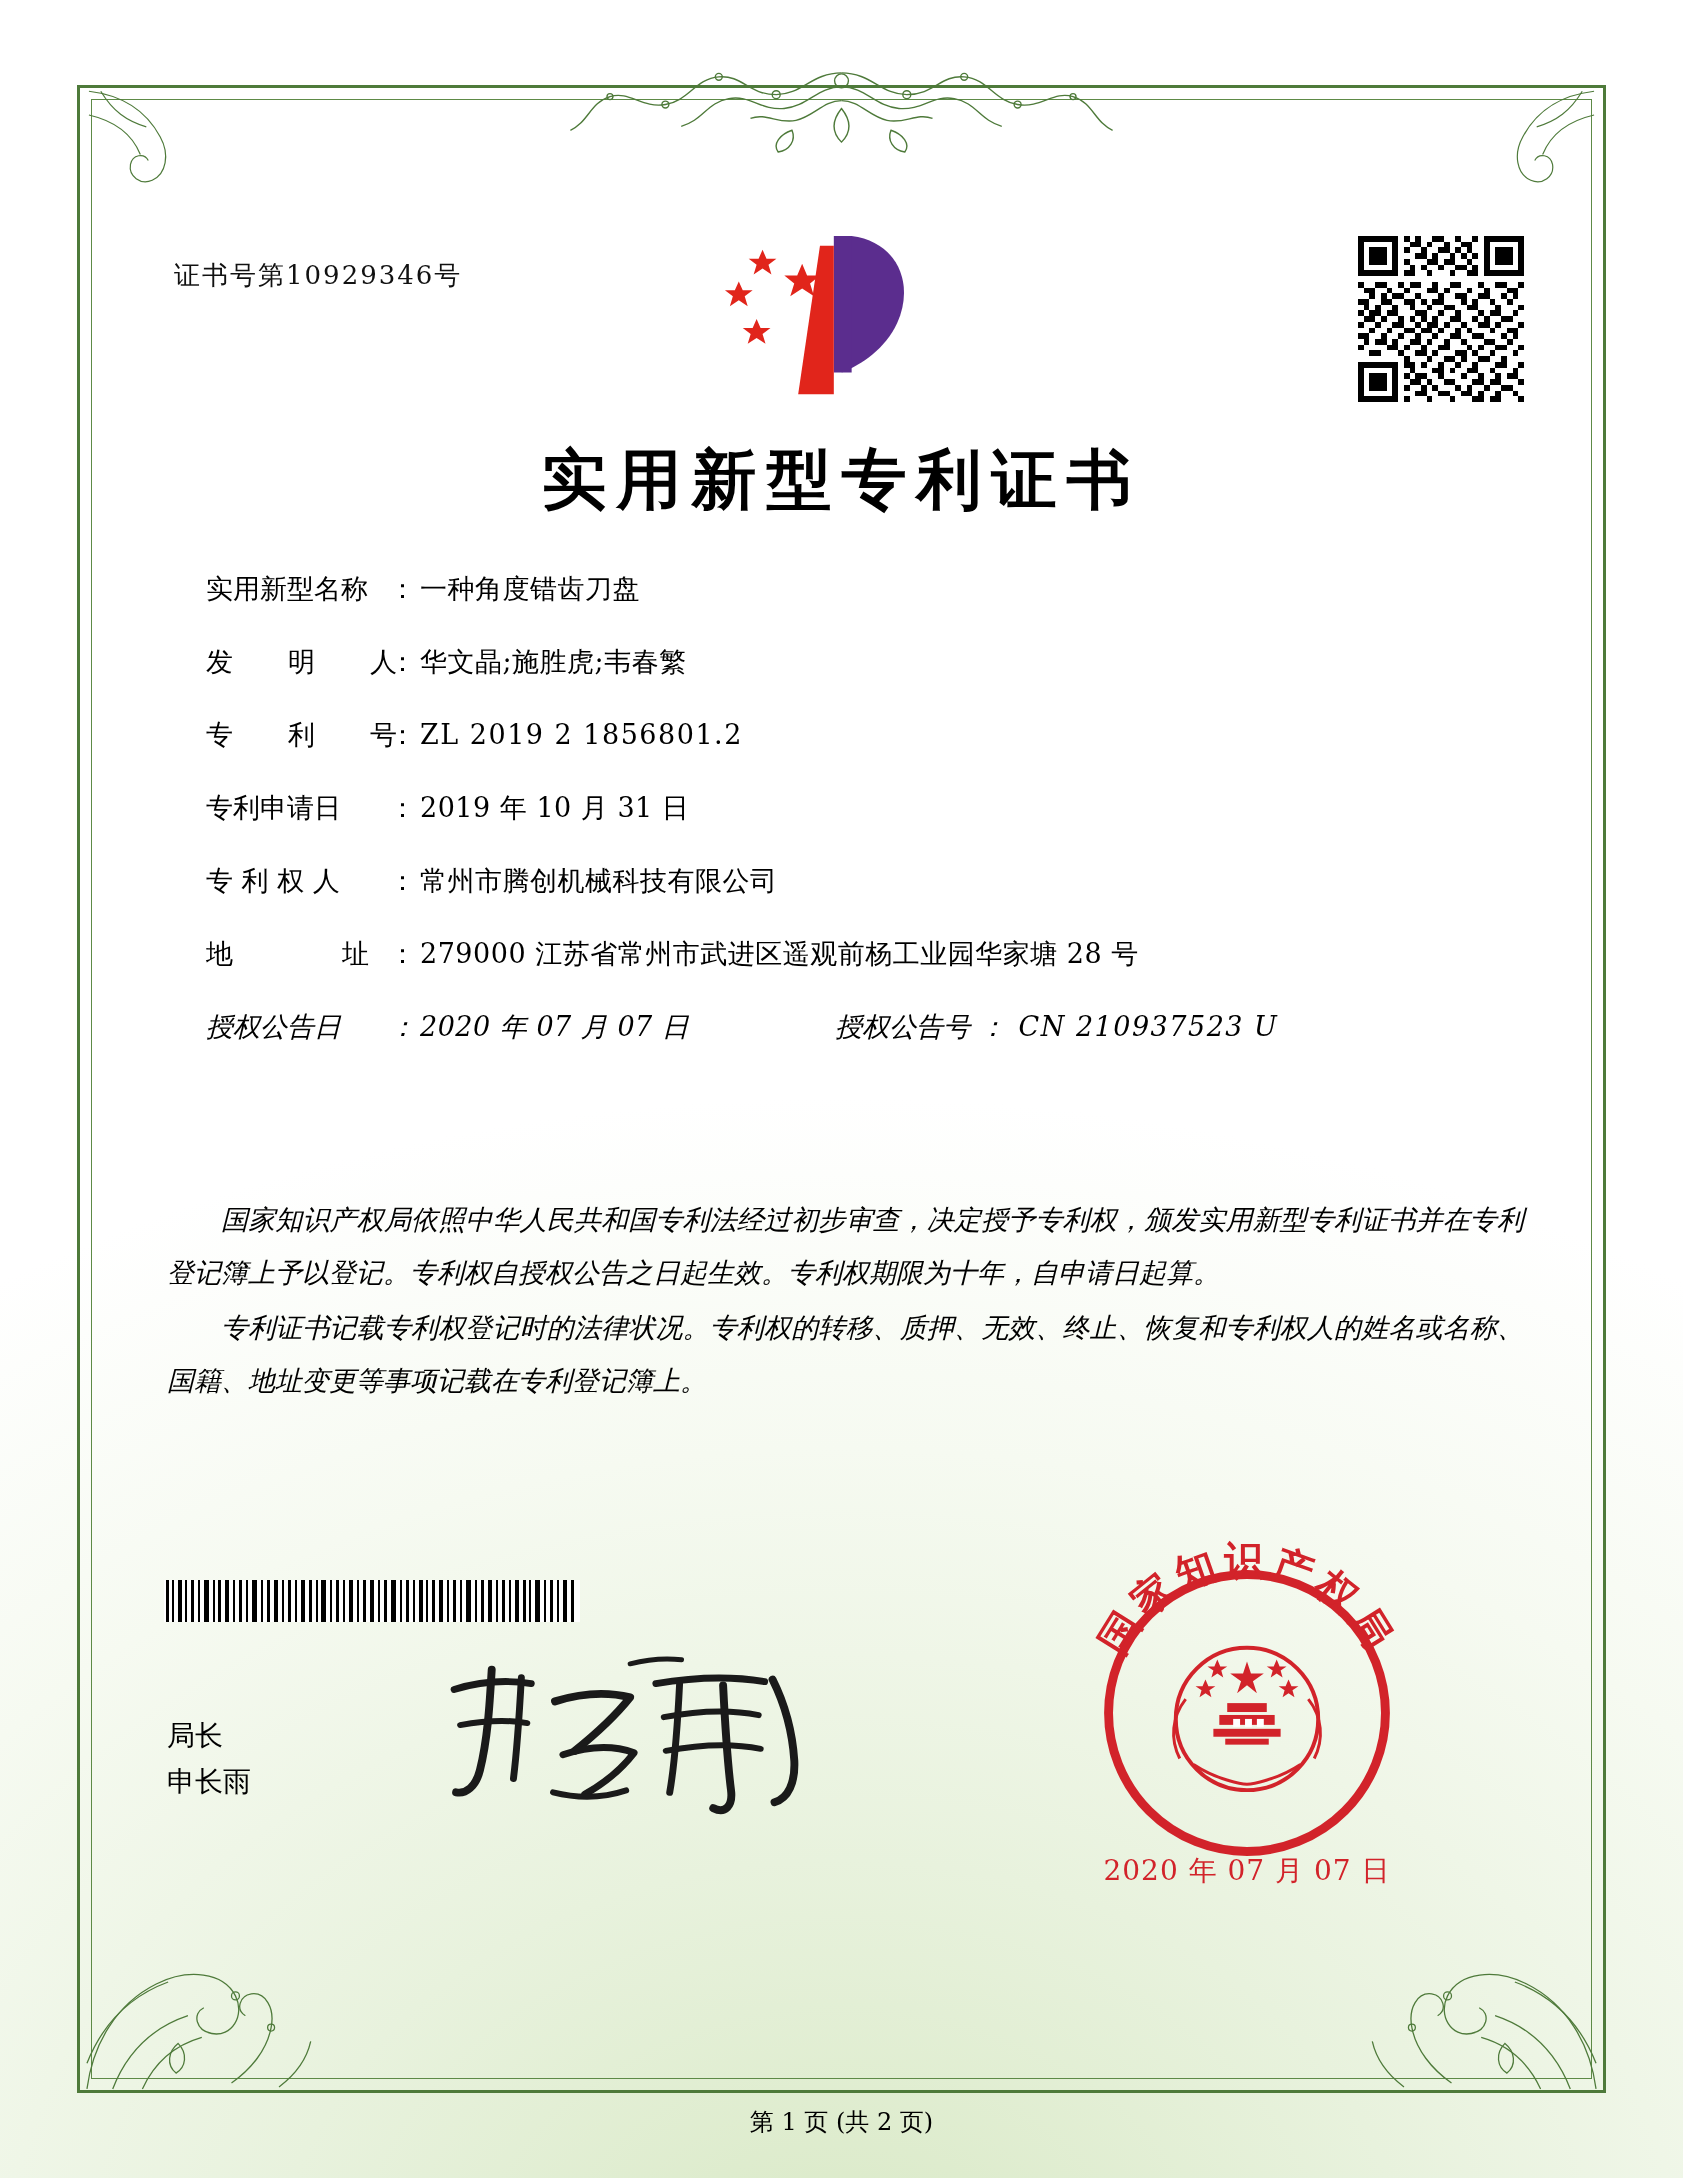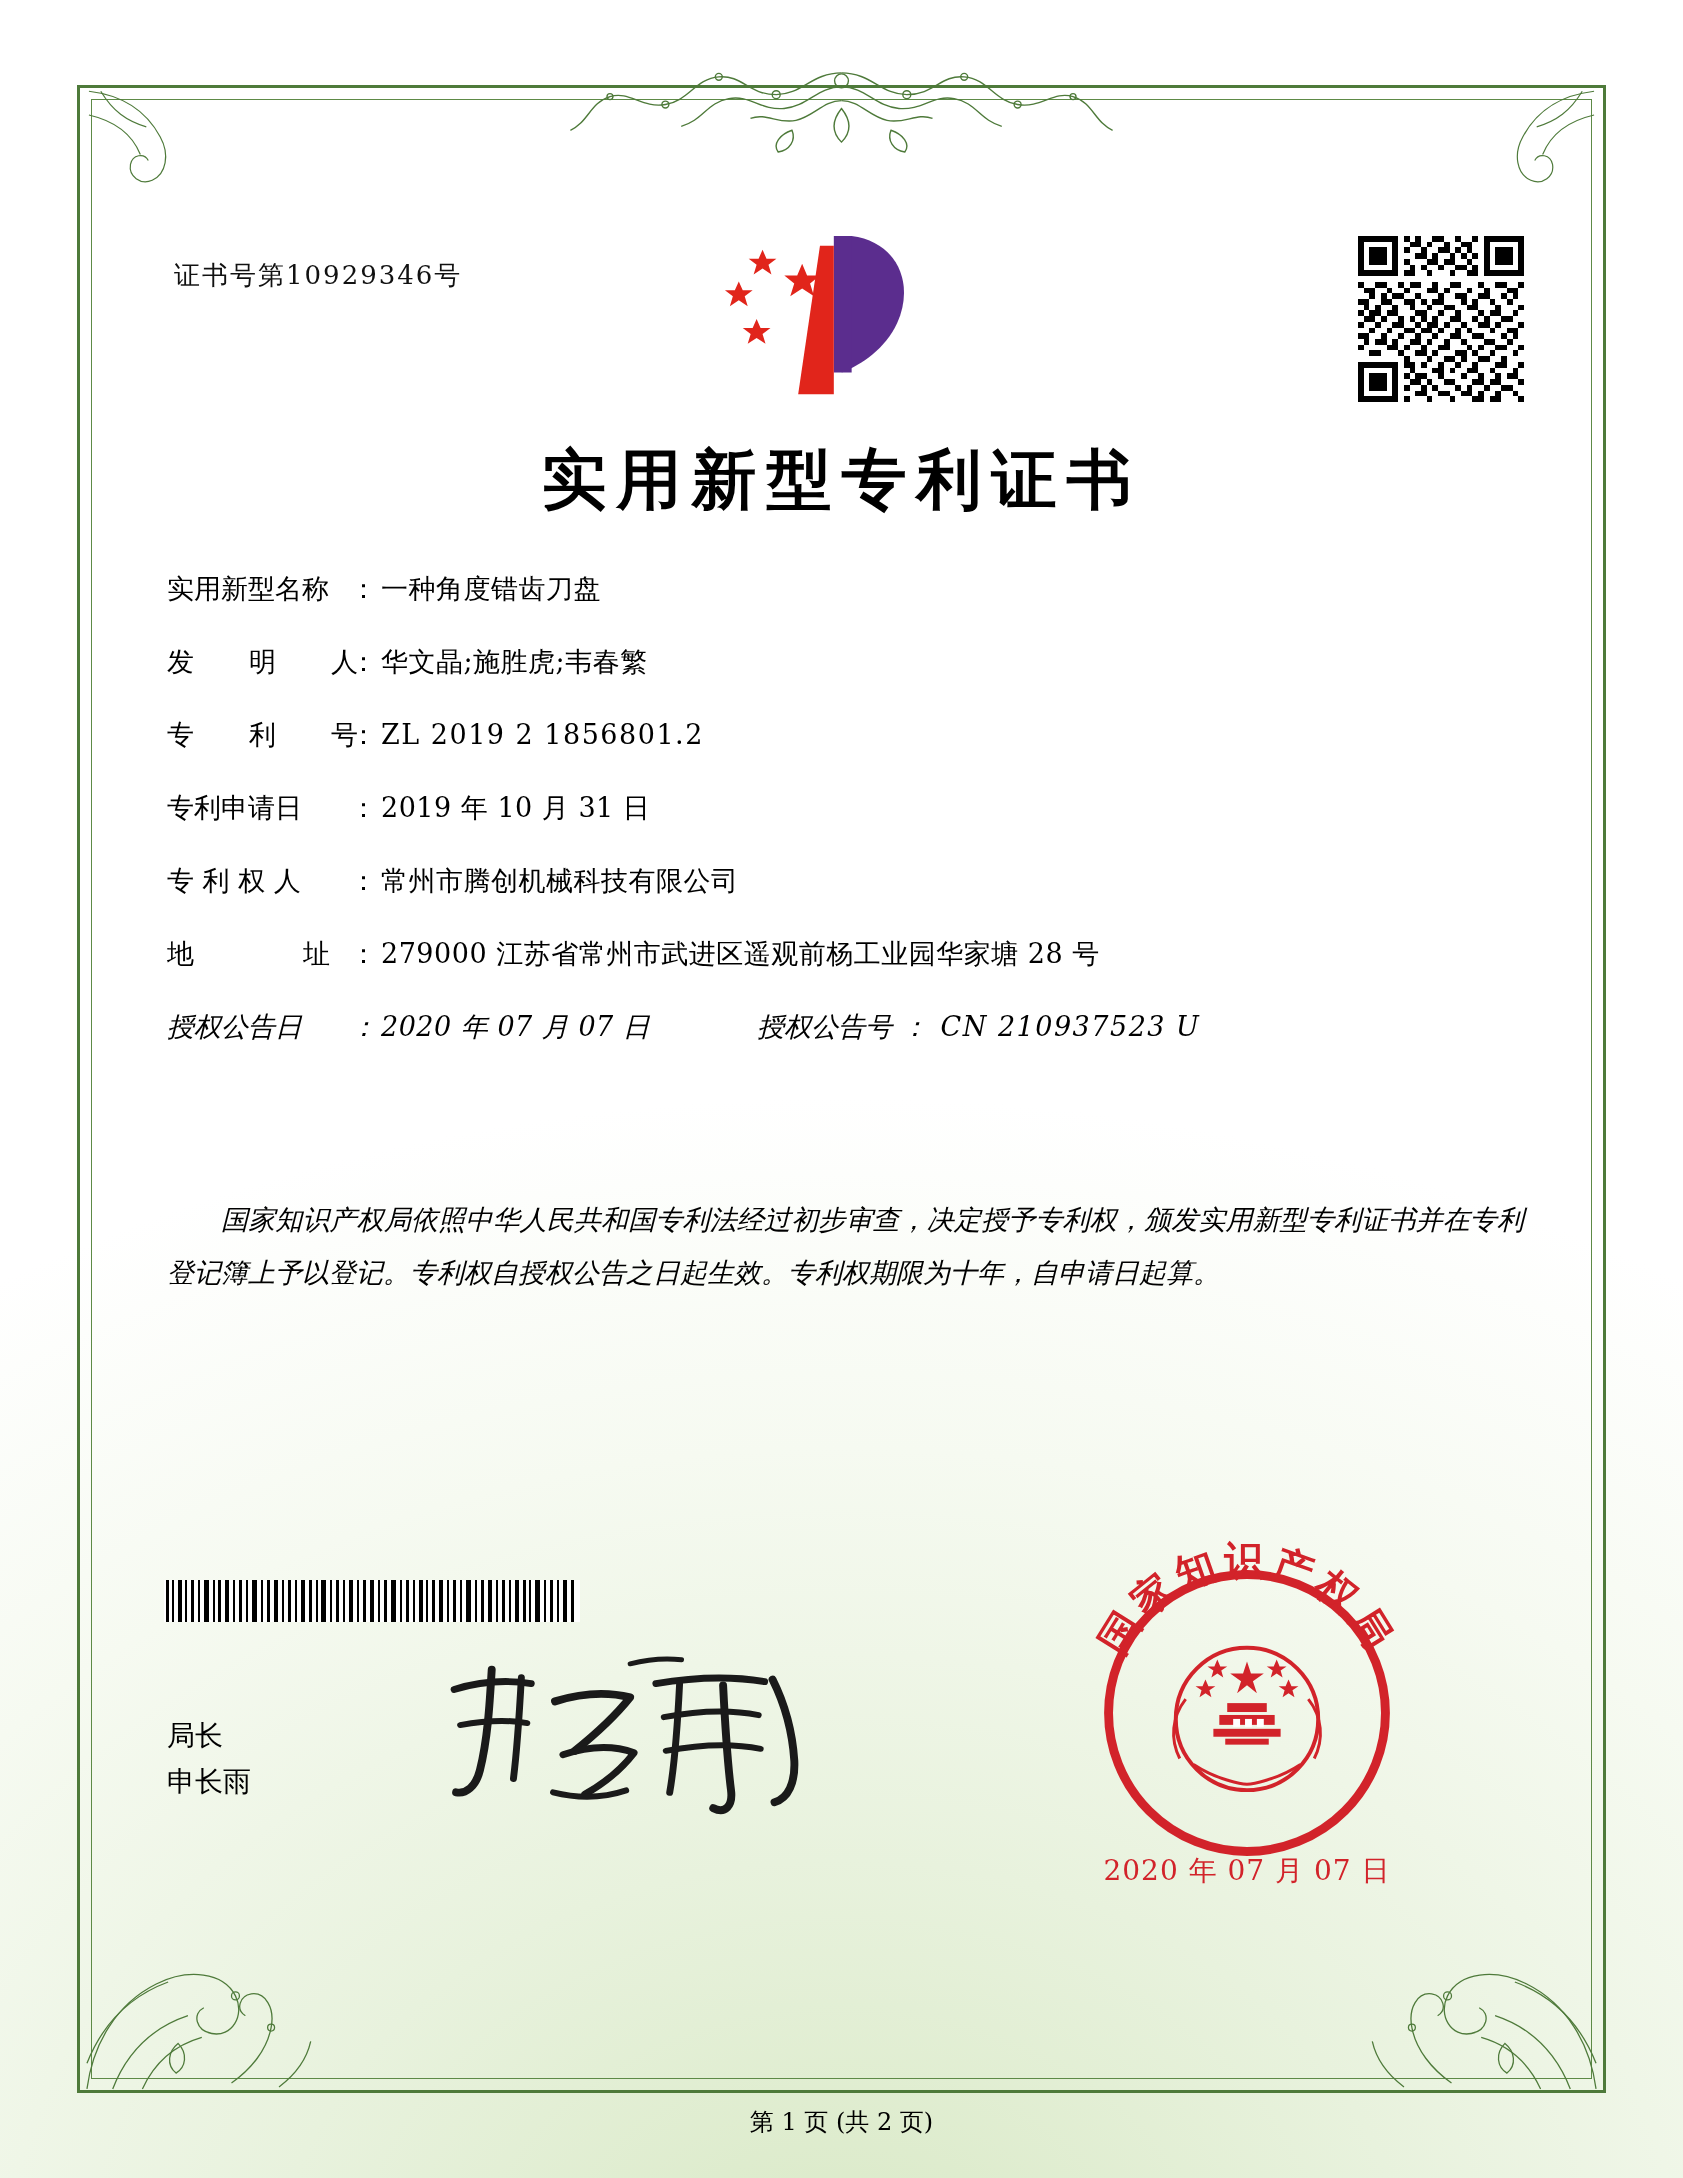--- a/index.html
+++ b/index.html
@@ -103,20 +103,21 @@
   .field-row {
     display: flex;
     align-items: baseline;
     margin-bottom: 46px;
     white-space: nowrap;
   }
   .field-label {
     display: inline-block;
     width: 183px;
     letter-spacing: 0;
+    margin-left: 39px;
   }
   .field-label.sp1 { letter-spacing: 14px; }
   .field-label.sp3 { letter-spacing: 7px; }
   .field-colon { margin-right: 4px; }
   .field-value { letter-spacing: 0.5px; }
   .field-value.mono { font-family: "DejaVu Serif", "Liberation Serif", serif; letter-spacing: 1.5px; }
 
   .row-2col { display: flex; align-items: flex-start; font-style: italic; }
   .col-b { margin-left: 107px; }
   .col-b .field-label { width: auto; }
@@ -551,20 +552,21 @@
           <span class="field-label">授权公告号</span>
           <span class="field-colon">：</span>
           <span class="field-value mono">CN 210937523 U</span>
         </span>
       </div>
 
     </div>
 
     <div class="paragraphs">
       <p>国家知识产权局依照中华人民共和国专利法经过初步审查，决定授予专利权，颁发实用新型专利证书并在专利登记簿上予以登记。专利权自授权公告之日起生效。专利权期限为十年，自申请日起算。</p>
+      <p>专利证书记载专利权登记时的法律状况。专利权的转移、质押、无效、终止、恢复和专利权人的姓名或名称、国籍、地址变更等事项记载在专利登记簿上。</p>
     </div>
 
     <svg class="barcode" viewBox="0 0 420 42" shape-rendering="crispEdges">
       <rect width="420" height="42" fill="#fff"></rect>
       <g fill="#000">
         <rect x="2" y="0" width="3" height="42"></rect>
           <rect x="8" y="0" width="2" height="42"></rect>
         <rect x="14" y="0" width="4" height="42"></rect>
           <rect x="21" y="0" width="2" height="42"></rect>
         <rect x="27" y="0" width="3" height="42"></rect>

